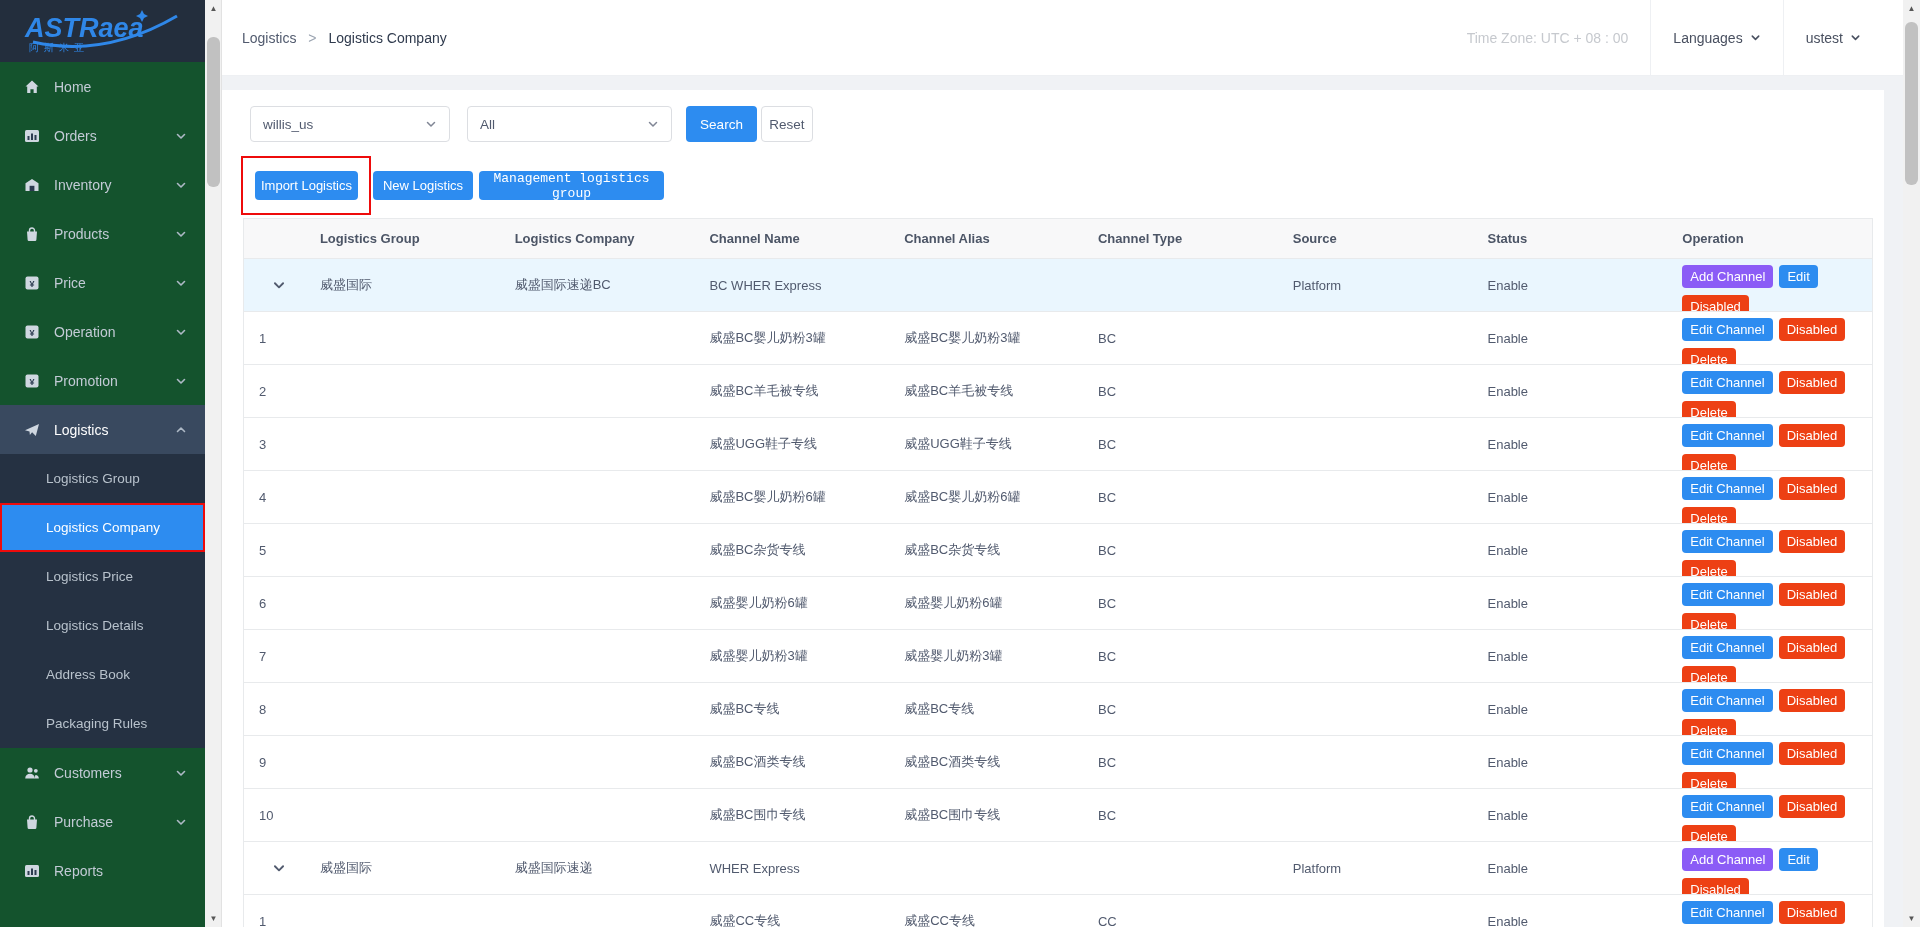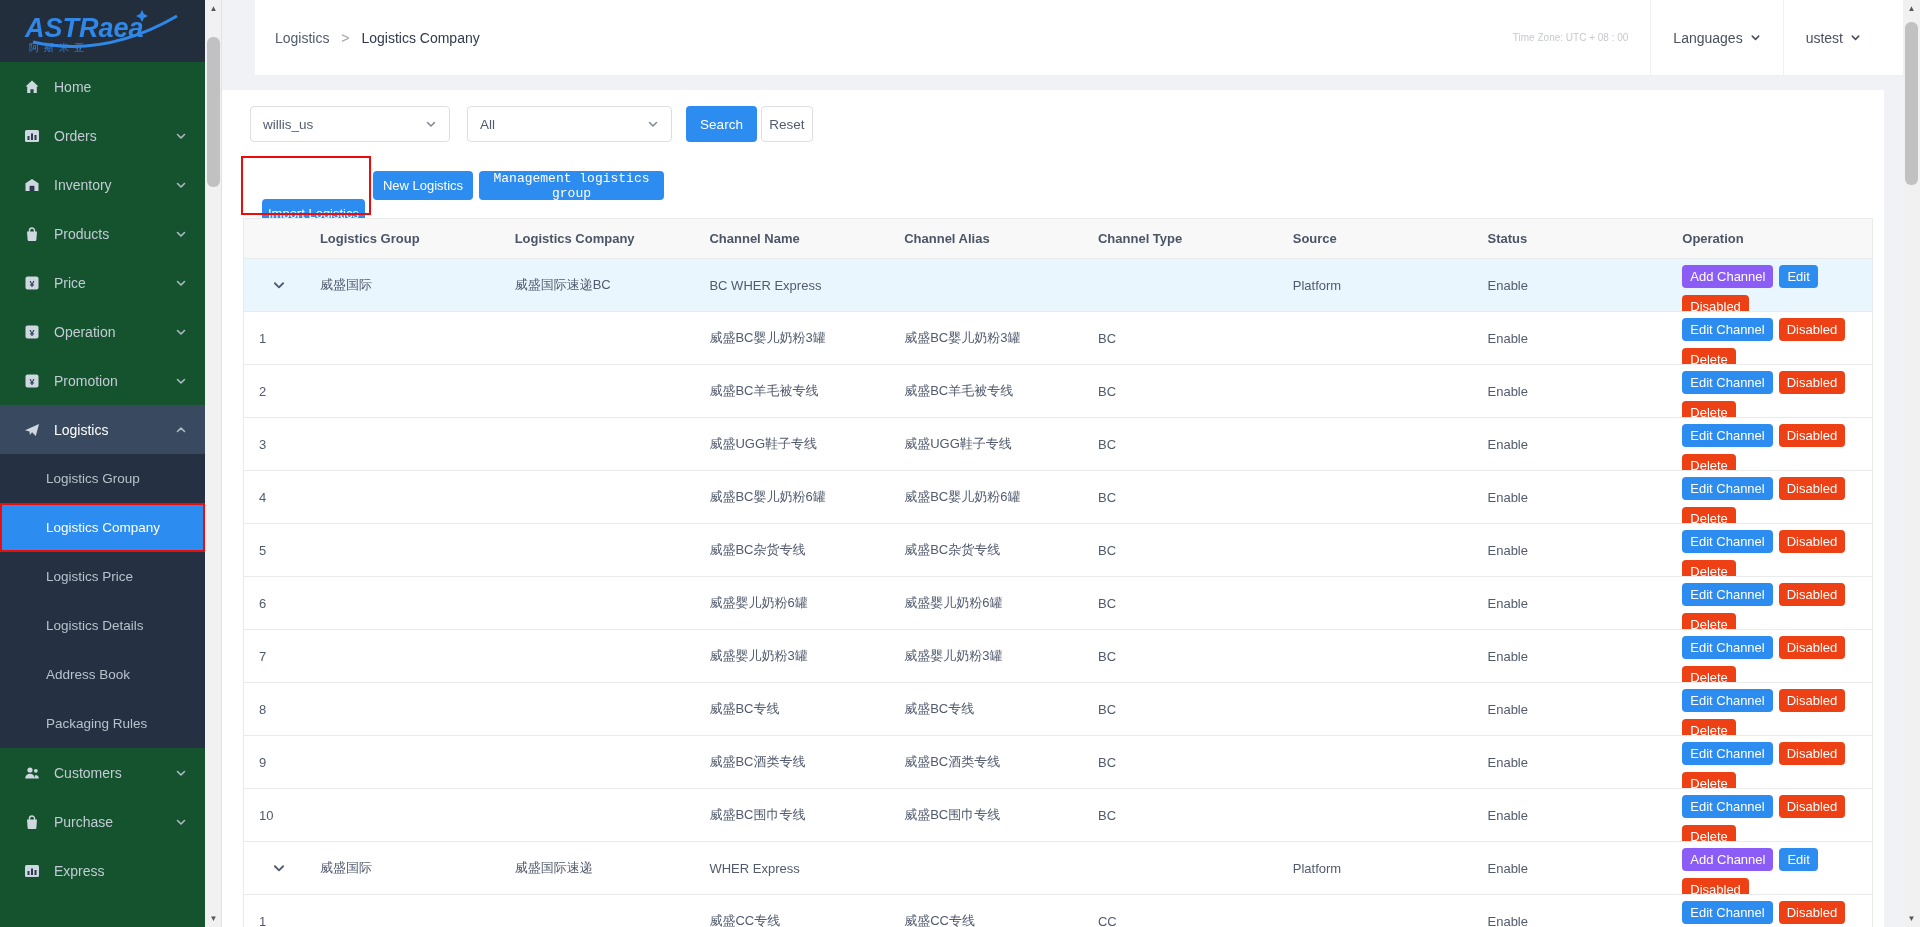--- a/index.html
+++ b/index.html
@@ -22,26 +22,26 @@
   
   .vscroll { position:absolute; top:0; width:17px; height:927px; background:#f1f1f1; z-index:6; }
   #sb-left  { left:205px; border-right:1px solid #e2e2e2; }
   #sb-right { left:1903px; }
   .sb-arrow { position:absolute; left:0; width:17px; height:17px; font-size:8px; color:#565656; text-align:center; line-height:17px; }
   .sb-arrow.down { bottom:0; }
   .sb-thumb { position:absolute; left:2px; width:13px; background:#c1c1c1; border-radius:6px; }
 
   
   #main { position:absolute; left:222px; top:0; width:1681px; height:927px; }
-  .topbar { height:76px; background:#fff; border-bottom:1px solid #eef0f3; display:flex; align-items:center; padding:0 20px;margin-left:33px; }
+  .topbar { height:76px; background:#fff; border-bottom:1px solid #eef0f3; display:flex; align-items:center; padding:0 20px; }
   .crumb { font-size:14px; }
   .crumb .sep { color:#9aa3b0; margin:0 8px; }
   .crumb .cur { color:#2f3a4d; }
   .top-right { margin-left:auto; display:flex; align-items:center; height:100%; }
-  .tz { color:#c6c9ce; font-size:10px; padding-right:22px; }
+  .tz { color:#c6c9ce; font-size:14px; padding-right:22px; }
   .top-div { width:1px; height:76px; background:#eef0f3; }
   .top-link { display:flex; align-items:center; gap:7px; color:#495060; font-size:14px; padding:0 22px; height:100%; cursor:pointer; }
   .top-link svg { width:11px; height:11px; }
 
   .card { position:absolute; left:0; top:90px; width:1662px; height:837px; background:#fff; overflow:hidden; }
 
   
   .f-sel { position:absolute; top:16px; height:36px; border:1px solid #dcdee2; border-radius:4px; background:#fff;
            display:flex; align-items:center; padding:0 12px; font-size:13.5px; color:#515a6e; cursor:pointer; }
   .f-sel .sel-chev { margin-left:auto; color:#808695; width:12px; height:12px; }
@@ -244,21 +244,21 @@
       </div>
       <div class="nav-item">
         <span class="nav-icon">
           <svg viewBox="0 0 16 16">
             <rect x="1" y="2" width="14" height="12" rx="1.5"></rect>
             <rect x="3.5" y="8" width="2" height="4" fill="#2c3b50"></rect>
             <rect x="7" y="5.5" width="2" height="6.5" fill="#2c3b50"></rect>
             <rect x="10.5" y="7" width="2" height="5" fill="#2c3b50"></rect>
           </svg>
         </span>
-        <span>Express</span>
+        <span>Reports</span>
       </div>
     </nav>
 </aside>
 
 <div class="vscroll" id="sb-left">
   <div class="sb-arrow">▲</div>
   <div class="sb-thumb" style="top:37px;height:150px;"></div>
   <div class="sb-arrow down">▼</div>
 </div>
 
@@ -303,21 +303,21 @@
       <span>All</span>
       <span class="sel-chev">
         <svg viewBox="0 0 12 12">
             <path d="M2.5 4.5 6 8 9.5 4.5" fill="none" stroke="#808695" stroke-width="1.5" stroke-linecap="round" stroke-linejoin="round"></path>
           </svg>
       </span>
     </div>
     <button class="btn btn-primary f-btn" style="left:464px;width:71px;">Search</button>
     <button class="btn btn-plain f-btn" style="left:539px;width:52px;">Reset</button>
 
-    <button class="btn btn-primary a-btn" style="left:40px;width:103px;margin-top:28px;">Import Logistics</button>
+    <button class="btn btn-primary a-btn" style="left:33px;width:103px;">Import Logistics</button>
     <button class="btn btn-primary a-btn" style="left:151px;width:100px;">New Logistics</button>
     <button class="btn btn-primary a-btn" style="left:257px;width:185px;font-family:Liberation Mono, monospace;">Management logistics group</button>
     <div class="red-box"></div>
 
     <div class="table">
       <div class="trow head" id="thead">
           <div class="cell c0"></div>
           <div class="cell c1">Logistics Group</div>
           <div class="cell c2">Logistics Company</div>
           <div class="cell c3">Channel Name</div>

